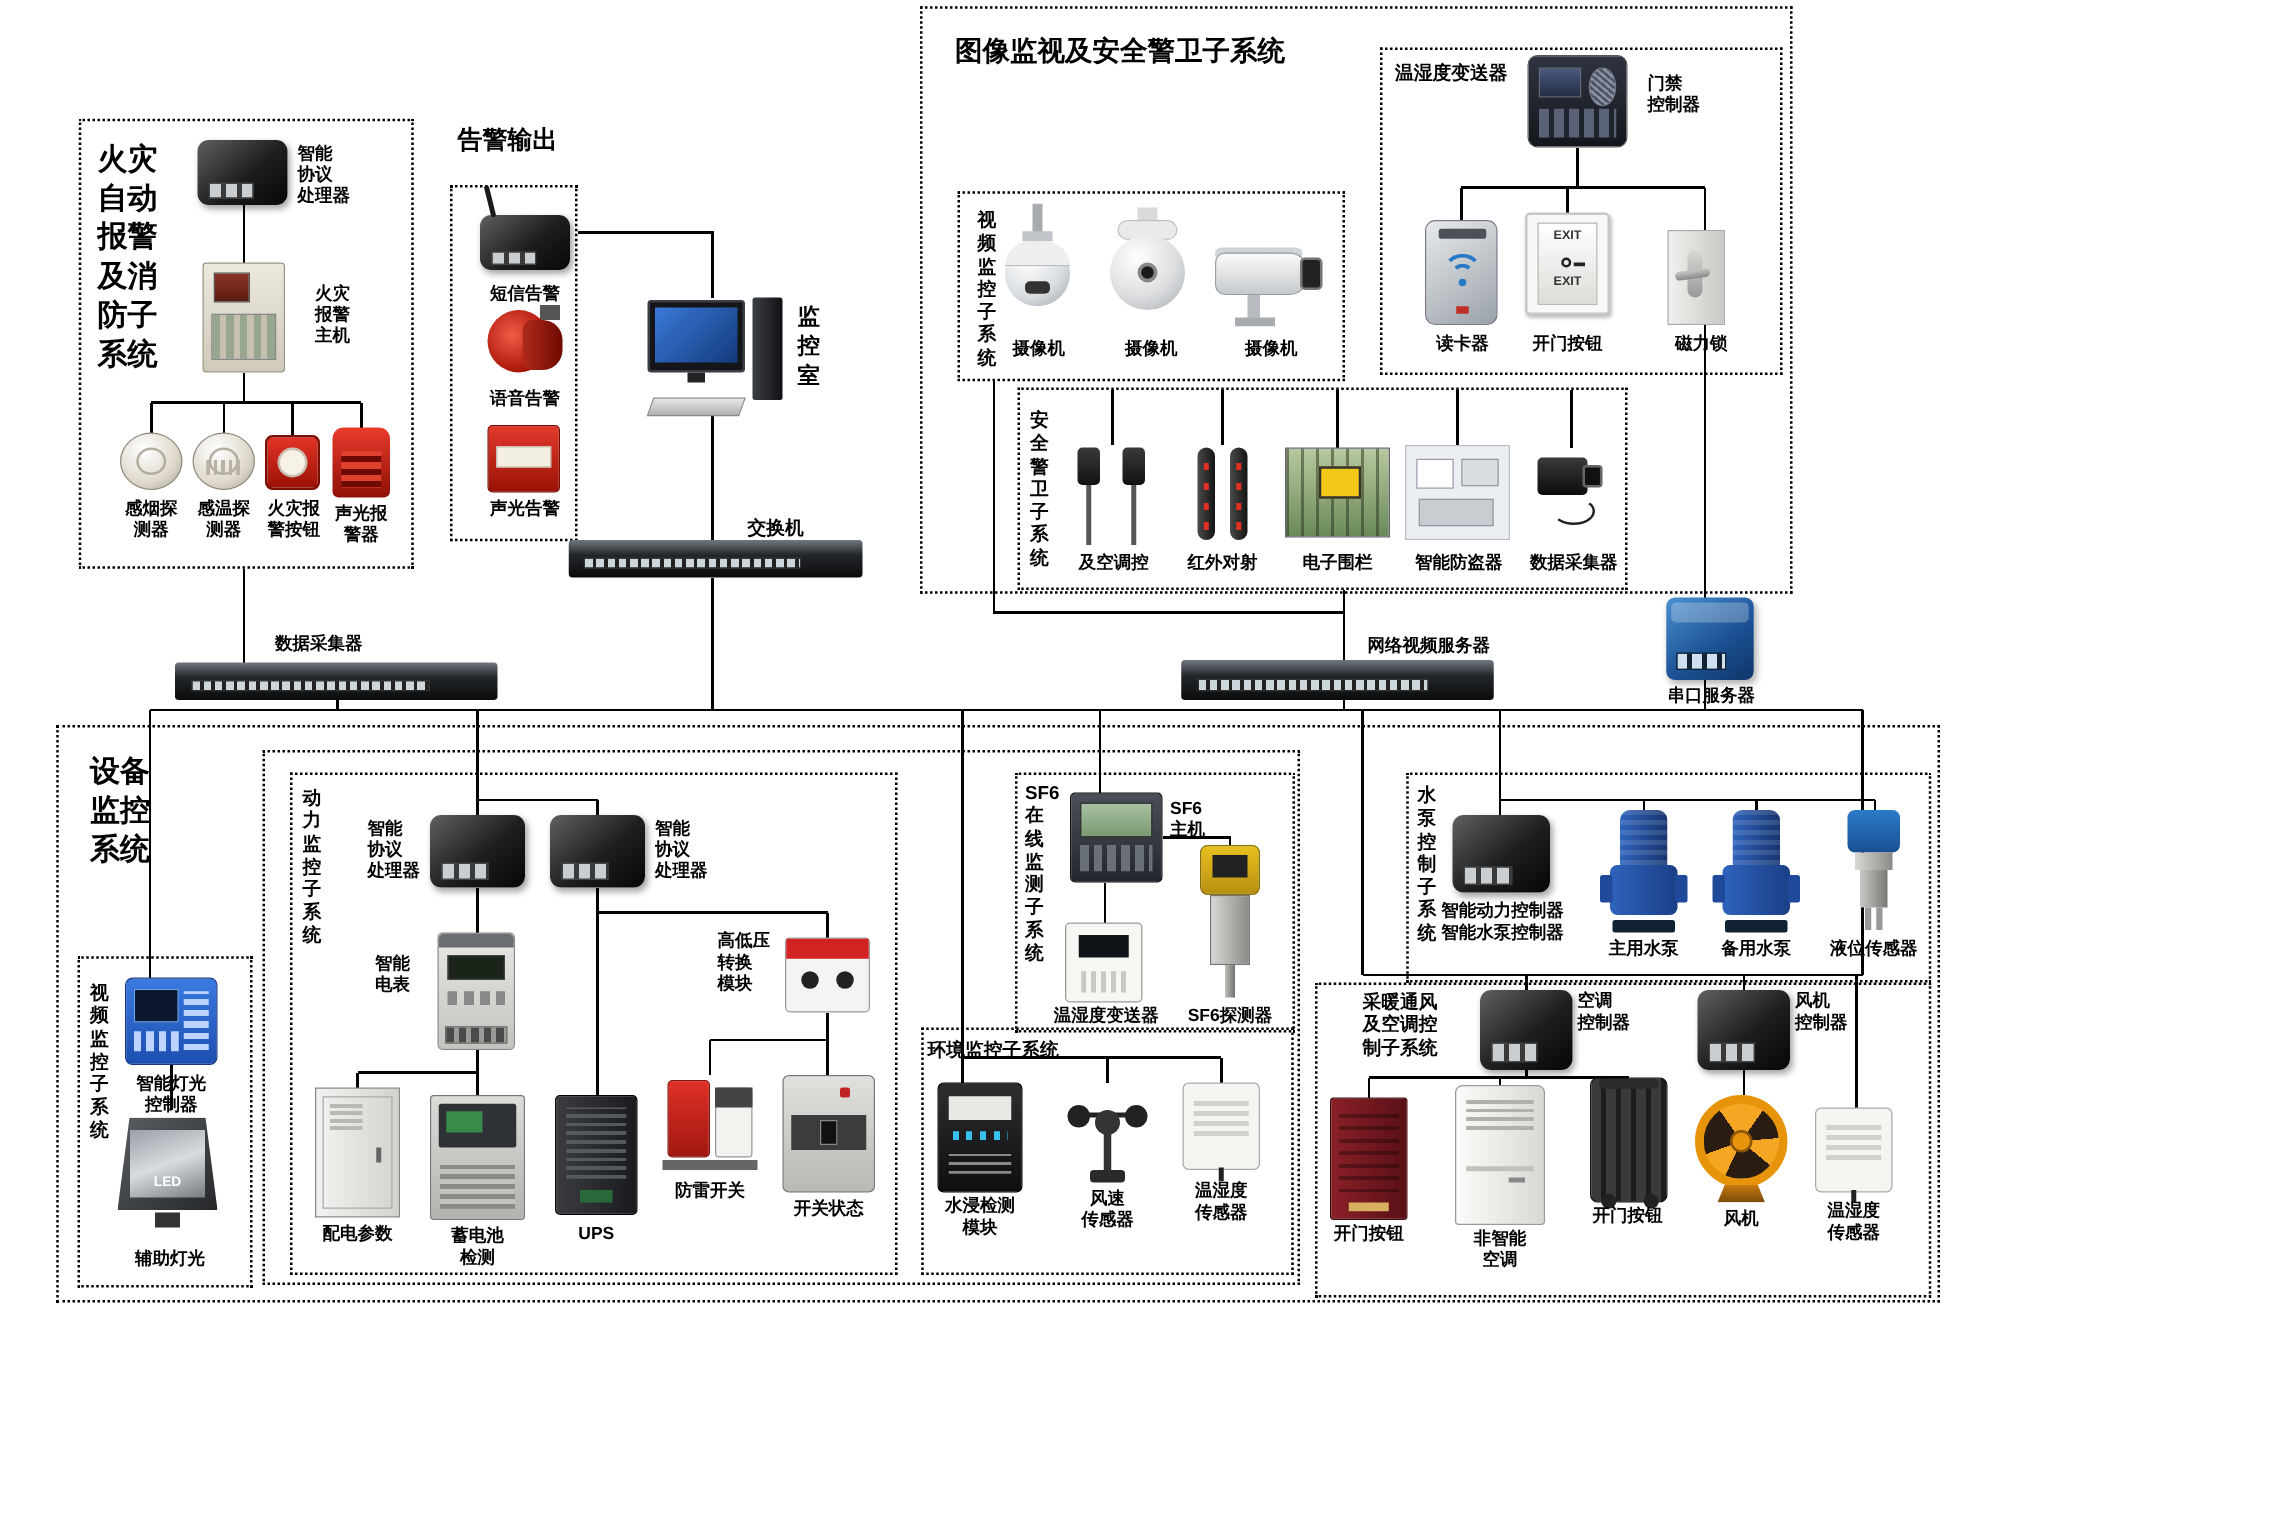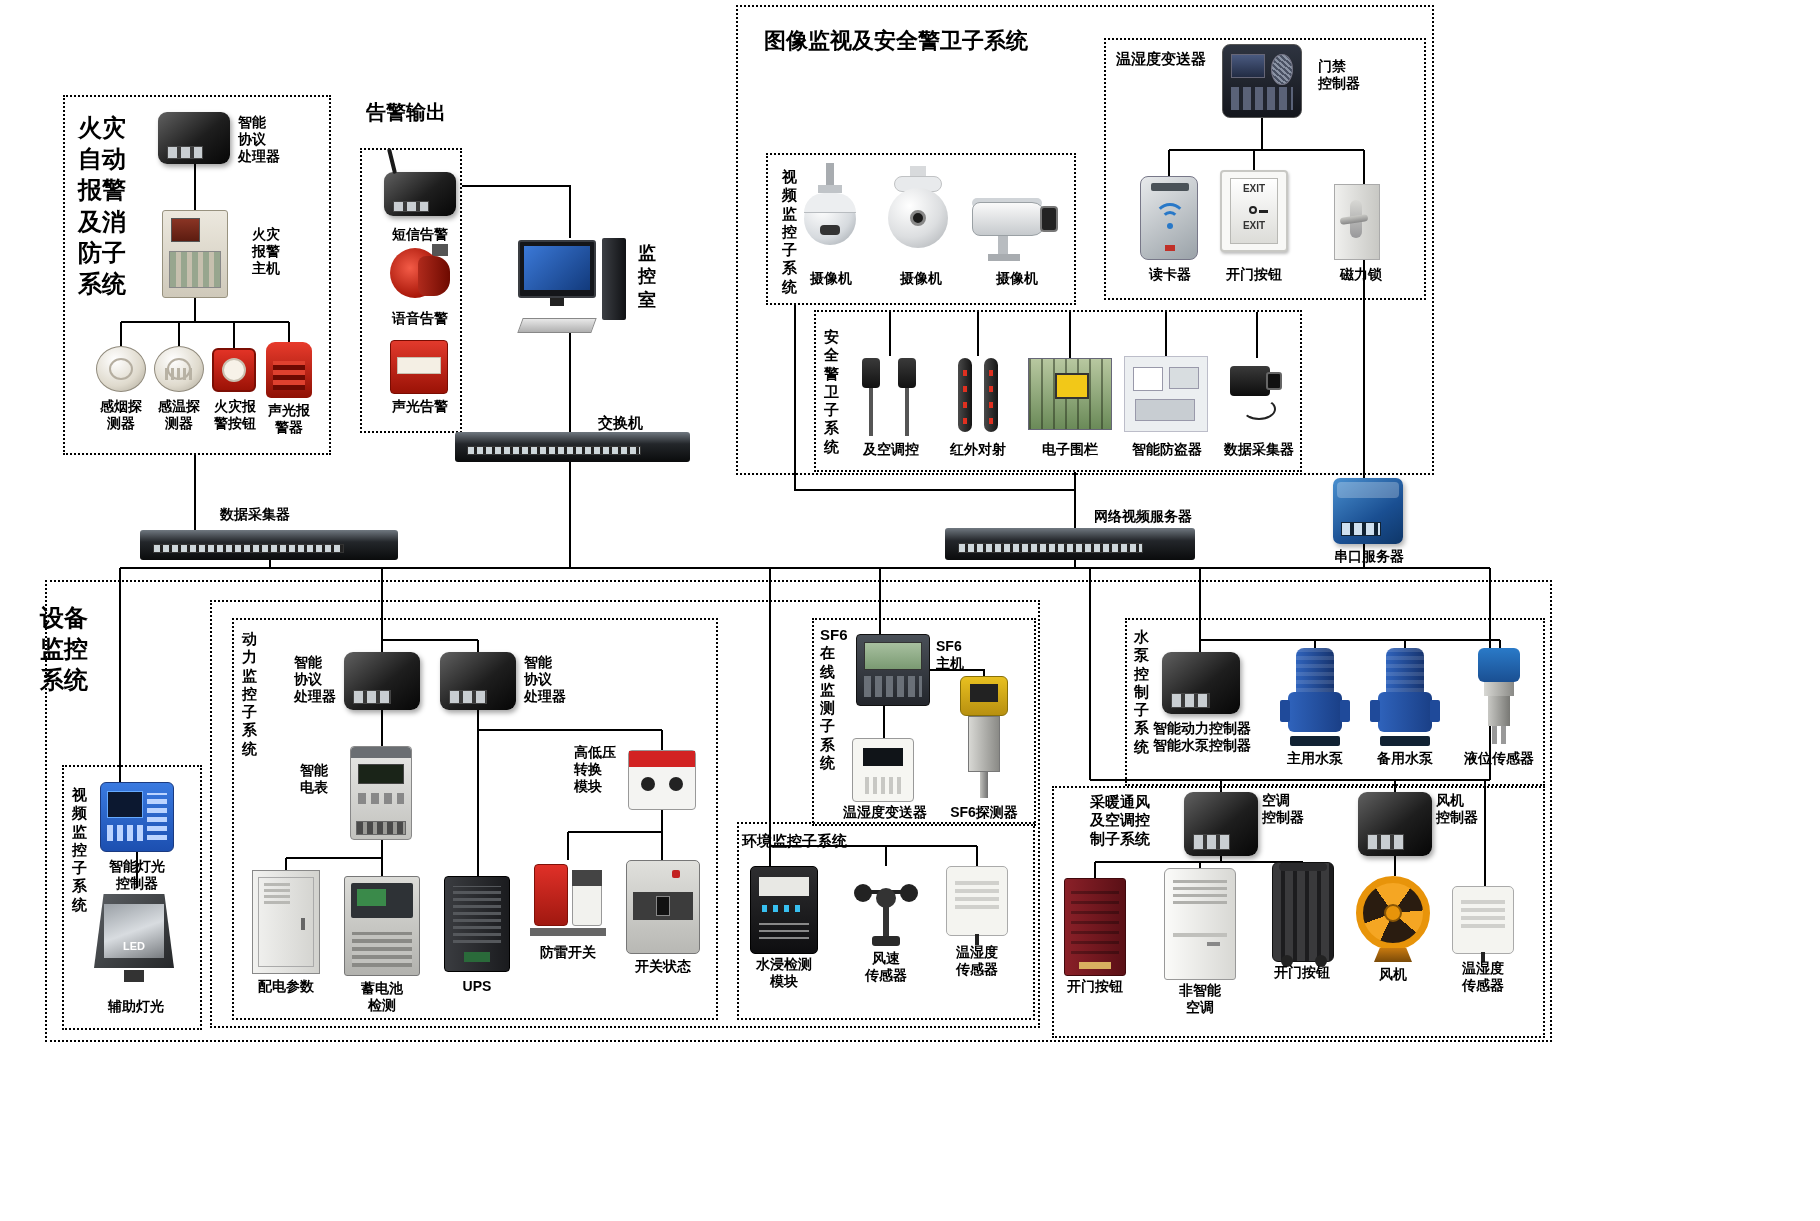--- a/index.html
+++ b/index.html
@@ -391,21 +391,21 @@
   <div class="lbl ctr" style="left:856px;top:441px;width:70px">及空调控</div>
   <div class="lbl ctr" style="left:946px;top:441px;width:64px">红外对射</div>
   <div class="lbl ctr" style="left:1038px;top:441px;width:64px">电子围栏</div>
   <div class="lbl ctr" style="left:1128px;top:441px;width:78px">智能防盗器</div>
   <div class="lbl ctr" style="left:1220px;top:441px;width:78px">数据采集器</div>
 
   <div class="lbl" style="left:220px;top:506px">数据采集器</div>
   <div class="lbl" style="left:1094px;top:508px">网络视频服务器</div>
   <div class="lbl ctr" style="left:1330px;top:548px;width:78px">串口服务器</div>
 
-  <div class="lbl t24" style="left:40px;top:602px;width:56px">设备
+  <div class="lbl t24" style="left:72px;top:602px;width:56px">设备
 监控
 系统</div>
   <div class="lbl t15" style="left:72px;top:786px;width:18px">视
 频
 监
 控
 子
 系
 统</div>
   <div class="lbl ctr" style="left:100px;top:858px;width:74px">智能灯光

